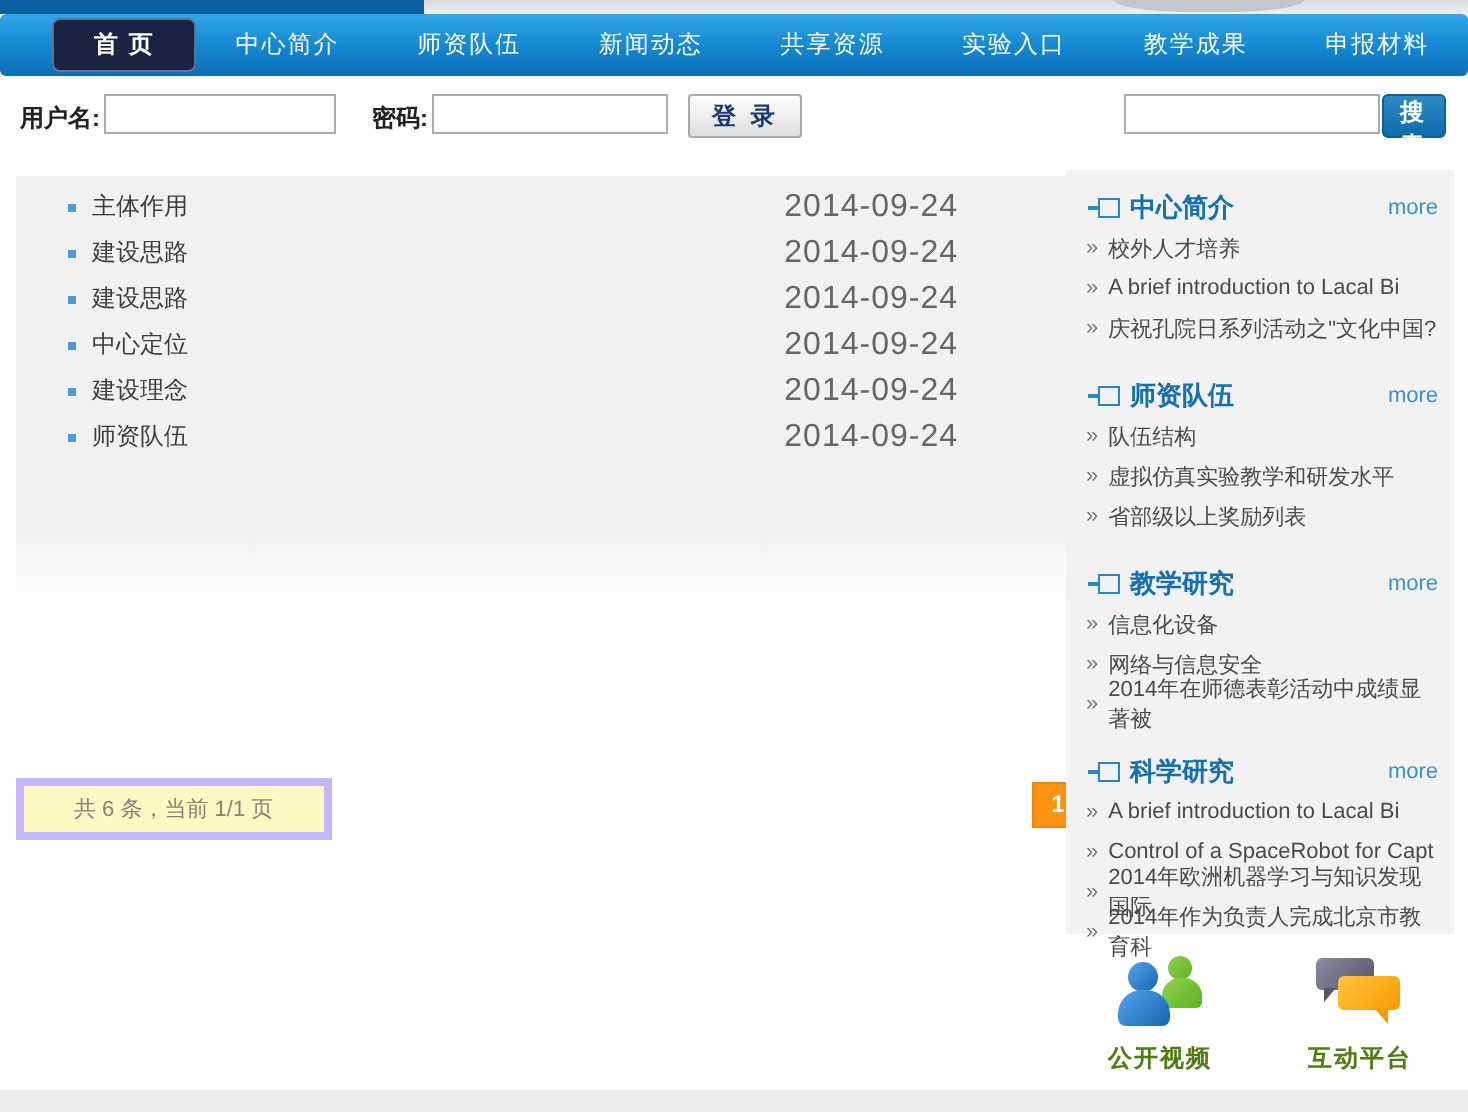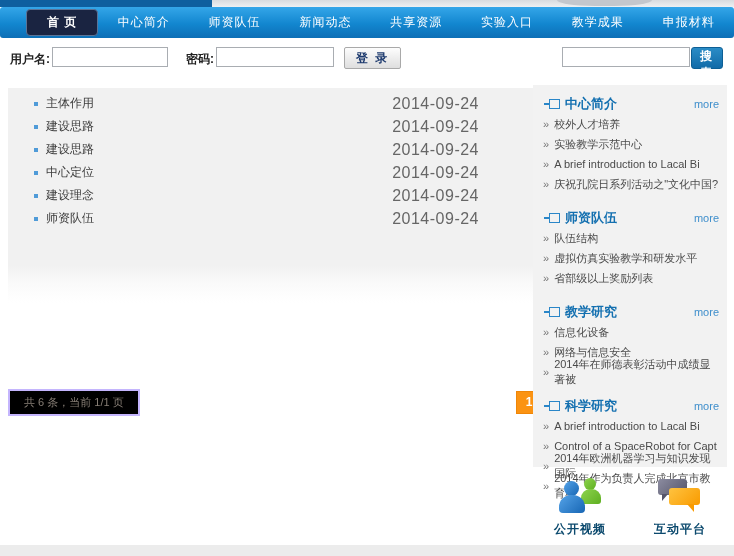--- a/index.html
+++ b/index.html
@@ -57,22 +57,22 @@
     position:absolute;left:8px;top:88px;width:531px;height:215px;
     background:linear-gradient(180deg,#f1f1f1 0px,#f1f1f1 178px,#fafafa 196px,#ffffff 215px);
     padding-top:4px;box-sizing:border-box;
   }
   .news-row{height:23px;display:flex;align-items:center;position:relative;padding-left:26px;cursor:pointer;}
   .bullet{width:4px;height:4px;background:#4f9bd8;margin-right:8px;flex:none;}
   .news-title{font-size:12px;color:#3c3c3c;}
   .news-date{position:absolute;right:60px;font-size:16px;color:#666;letter-spacing:0.5px;}
   
   .pagination-box{
-    position:absolute;left:8px;top:389px;border:2px solid #c4b5fd;background:#000000;
-    padding:4px 14px;font-size:11px;color:#887f76;white-space:nowrap;
+    position:absolute;left:8px;top:389px;border:4px solid #c4b5fd;background:#fef9c3;
+    padding:4px 25px;font-size:11px;color:#887f76;white-space:nowrap;
   }
   .page-btn{
     position:absolute;left:516px;top:391px;width:24px;height:21px;line-height:21px;
     background:#fb9312;border:1px solid #ef8608;color:#fff;font-size:12px;font-weight:bold;
     text-align:center;cursor:pointer;
   }
   
   .sidebar{
     position:absolute;left:533px;top:85px;width:194px;height:382px;
     background:#f2f2f2;box-sizing:border-box;padding:8px 8px 0 10px;
@@ -82,21 +82,21 @@
   .sb-icon{width:9px;height:8px;border:1px solid #2a86c8;position:relative;margin:0 5px 0 6px;flex:none;}
   .sb-icon::before{content:"";position:absolute;left:-6px;top:3px;width:5px;height:2px;background:#2a86c8;}
   .sb-title{font-size:13px;font-weight:bold;color:#1470b0;flex:1;cursor:pointer;}
   .sb-more{font-size:11px;color:#3f8fcc;cursor:pointer;}
   .sb-item{height:20px;display:flex;align-items:center;font-size:11px;color:#4a4a4a;cursor:pointer;}
   .sb-item::before{content:"\00BB";color:#777;margin-right:5px;font-size:11px;}
   
   .footer-icons{position:absolute;left:545px;top:478px;width:170px;display:flex;justify-content:space-between;}
   .icon-group{display:flex;flex-direction:column;align-items:center;cursor:pointer;width:70px;}
   .icon-box{width:46px;height:38px;position:relative;}
-  .icon-label{margin-top:5px;font-size:12px;font-weight:bold;color:#0c4a6e;letter-spacing:1px;}
+  .icon-label{margin-top:5px;font-size:12px;font-weight:bold;color:#4d7c0f;letter-spacing:1px;}
   
   .g-head{position:absolute;right:7px;top:0;width:12px;height:12px;border-radius:50%;background:linear-gradient(135deg,#8ed44e,#5faf21);}
   .g-body{position:absolute;right:2px;top:11px;width:20px;height:15px;border-radius:9px 9px 3px 3px;background:linear-gradient(135deg,#8ed44e,#5faf21);}
   .b-head{position:absolute;left:7px;top:3px;width:15px;height:15px;border-radius:50%;background:linear-gradient(135deg,#55a3e8,#1766b4);}
   .b-body{position:absolute;left:2px;top:17px;width:26px;height:18px;border-radius:12px 12px 4px 4px;background:linear-gradient(135deg,#55a3e8,#1766b4);}
   
   .bubble-back{position:absolute;left:1px;top:1px;width:29px;height:16px;border-radius:3px;background:linear-gradient(135deg,#8c8ca0,#55556a);}
   .bubble-back-tail{position:absolute;left:5px;top:16px;width:0;height:0;border-left:6px solid #55556a;border-bottom:7px solid transparent;}
   .bubble-front{position:absolute;left:12px;top:10px;width:31px;height:17px;border-radius:3px;background:linear-gradient(135deg,#ffc340,#f99b00);}
   .bubble-front-tail{position:absolute;left:30px;top:26px;width:0;height:0;border-right:7px solid #f99b00;border-bottom:8px solid transparent;}
@@ -171,21 +171,20 @@
 <div class="page-btn">1</div>
 
 <div class="sidebar">
     <div class="sb-section">
       <div class="sb-header">
         <span class="sb-icon"></span>
         <span class="sb-title">中心简介</span>
         <span class="sb-more">more</span>
       </div>
       <div class="sb-item">校外人才培养</div>
-      <div class="sb-item">实验教学示范中心</div>
       <div class="sb-item">A brief introduction to Lacal Bi</div>
       <div class="sb-item">庆祝孔院日系列活动之"文化中国?</div>
     </div>
     <div class="sb-section">
       <div class="sb-header">
         <span class="sb-icon"></span>
         <span class="sb-title">师资队伍</span>
         <span class="sb-more">more</span>
       </div>
       <div class="sb-item">队伍结构</div>

